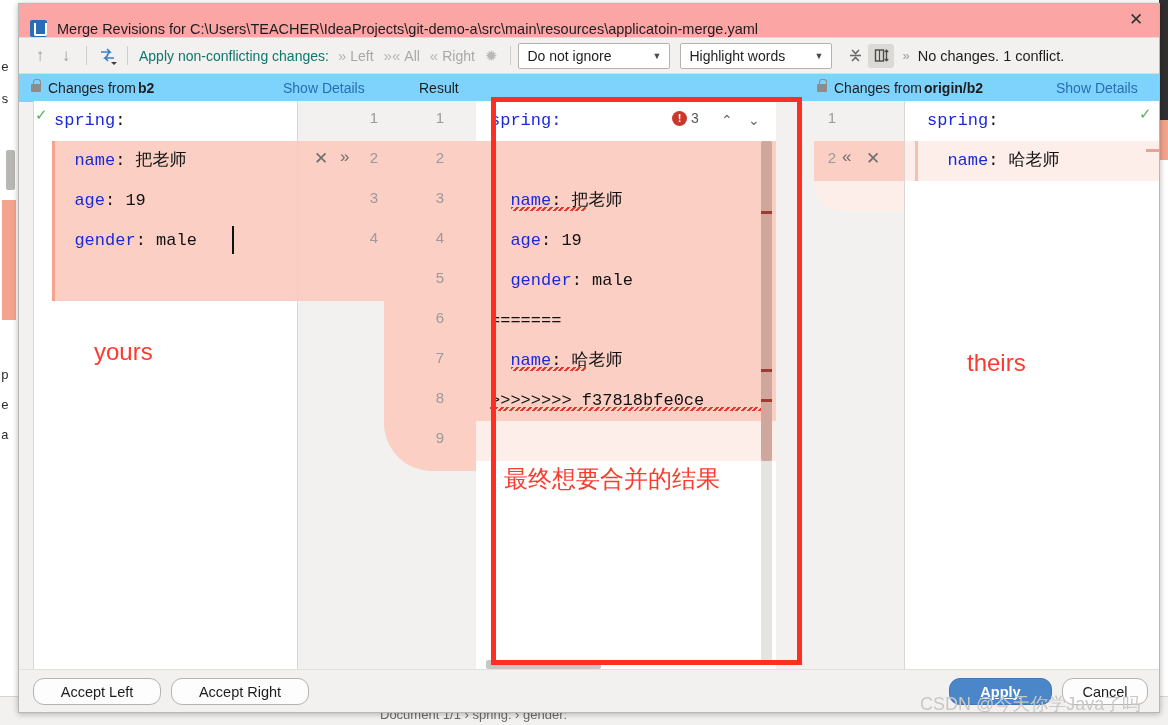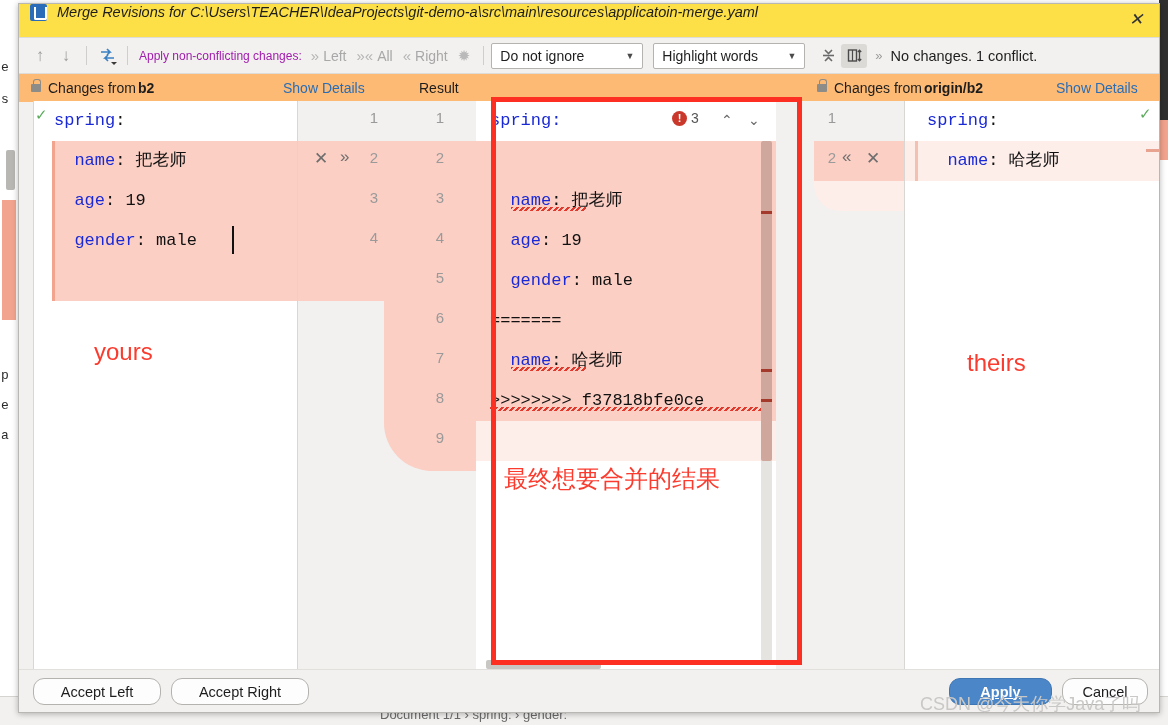--- a/index.html
+++ b/index.html
@@ -45,23 +45,23 @@
     position: absolute; left: 18px; top: 3px;
     width: 1142px; height: 710px;
     background: #f2f1ef;
     border: 1px solid #b9b7b3;
     box-shadow: 0 1px 6px rgba(0,0,0,.28);
     box-sizing: border-box;
   }
   .titlebar {
     position: relative;
     height: 33px;
-    background: #fde047;
+    background: #fca5a5;
     border-bottom: 1px solid #dedcd8;
-    display: flex; align-items: flex-start; font-style: italic;
+    display: flex; align-items: flex-end;
   }
   .app-icon {
     width: 17px; height: 17px; margin-left: 11px; margin-right: 10px;
     background: #2b6cb9; border-radius: 2px;
     position: relative; flex: none;
   }
   .app-icon::after {
     content: ""; position: absolute; left: 4px; top: 3px;
     width: 9px; height: 11px;
     border: 2px solid #ffffff; border-top: none; border-radius: 0 0 2px 2px;
@@ -89,21 +89,21 @@
   .tb-icon {
     width: 26px; height: 26px;
     display: flex; align-items: center; justify-content: center;
     font-size: 17px; color: #9b9b9b;
     cursor: pointer; user-select: none;
   }
   .tb-sep {
     width: 1px; height: 19px; background: #d0cecb; margin: 0 7px;
   }
   .tb-label {
-    font-size: 12px; color: #a21caf; margin-left: 4px; margin-right: 9px;
+    font-size: 14px; color: #0f766e; margin-left: 4px; margin-right: 9px;
     white-space: nowrap;
   }
   .tb-action {
     display: flex; align-items: center; gap: 4px;
     font-size: 14px; color: #a8a8a8; margin-right: 10px;
     cursor: default; white-space: nowrap;
   }
   .tb-action .gl { font-size: 15px; color: #b5b5b5; }
   .magic { color: #b9b9b9; font-size: 15px; margin-right: 6px; }
   .combo {
@@ -122,21 +122,21 @@
     display: flex; align-items: center; justify-content: center;
     color: #6a6a6a; font-size: 15px; cursor: pointer; border-radius: 3px;
   }
   .tb-toggle.active { background: #dcdad6; }
   .tb-chev { font-size: 13px; color: #9b9b9b; margin: 0 8px; cursor: pointer;}
   .tb-status { font-size: 14.5px; color: #1d1d1d; white-space: nowrap; }
 
   
   .headers {
     height: 28px;
-    background: #fdba74;
+    background: #7dd3fc;
     position: relative;
   }
   .hdr {
     position: absolute; top: 0; height: 28px;
     display: flex; align-items: center; gap: 7px;
     font-size: 14px; color: #1d1d1d; white-space: nowrap;
   }
   .lock {
     display: inline-block; width: 10px; height: 8px;
     background: #8e8c88; border-radius: 1px; position: relative;

